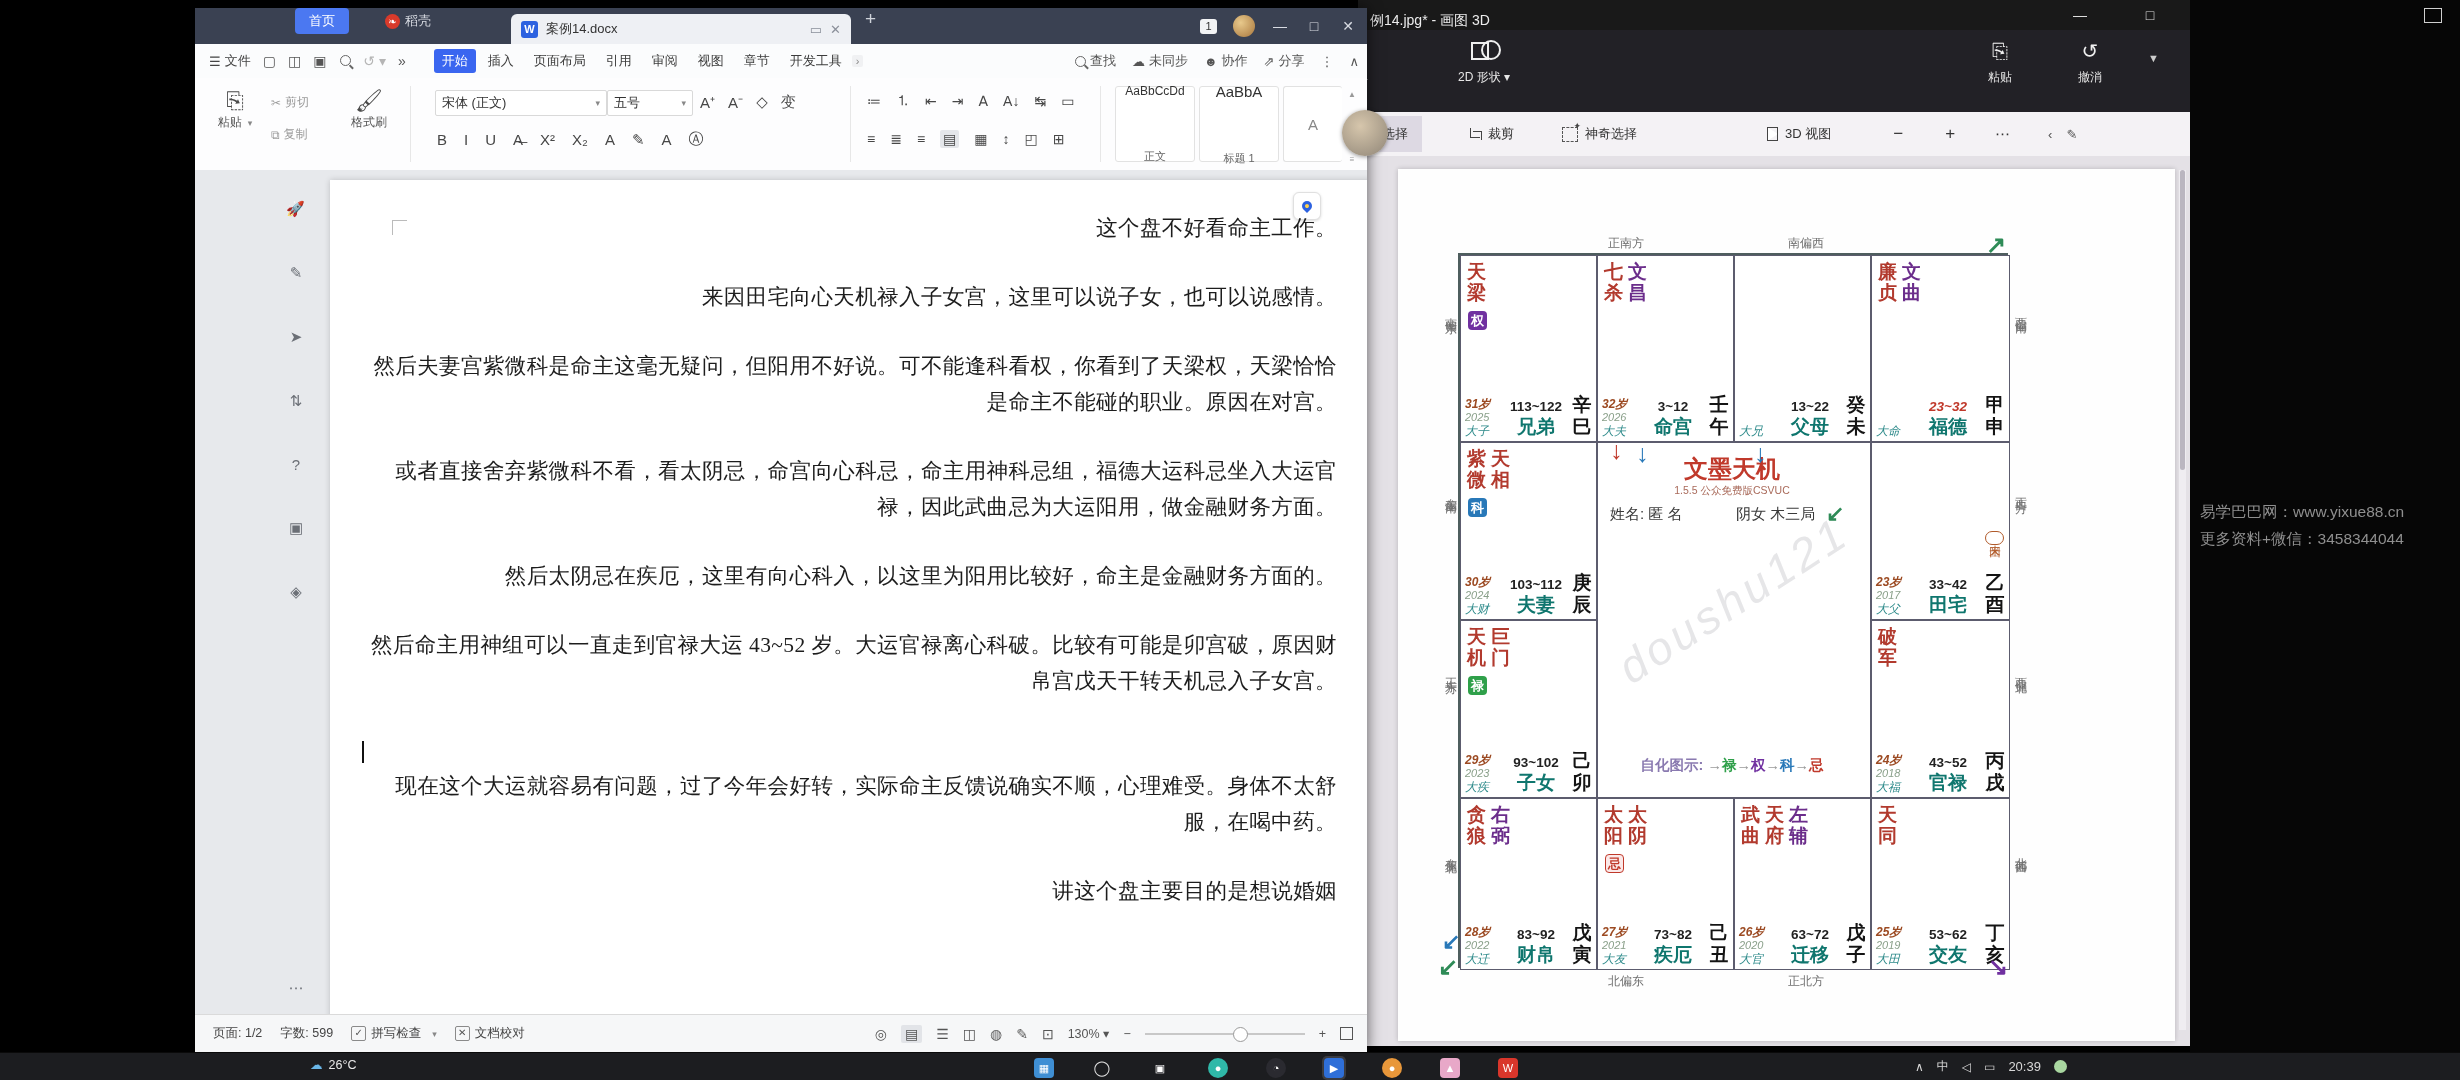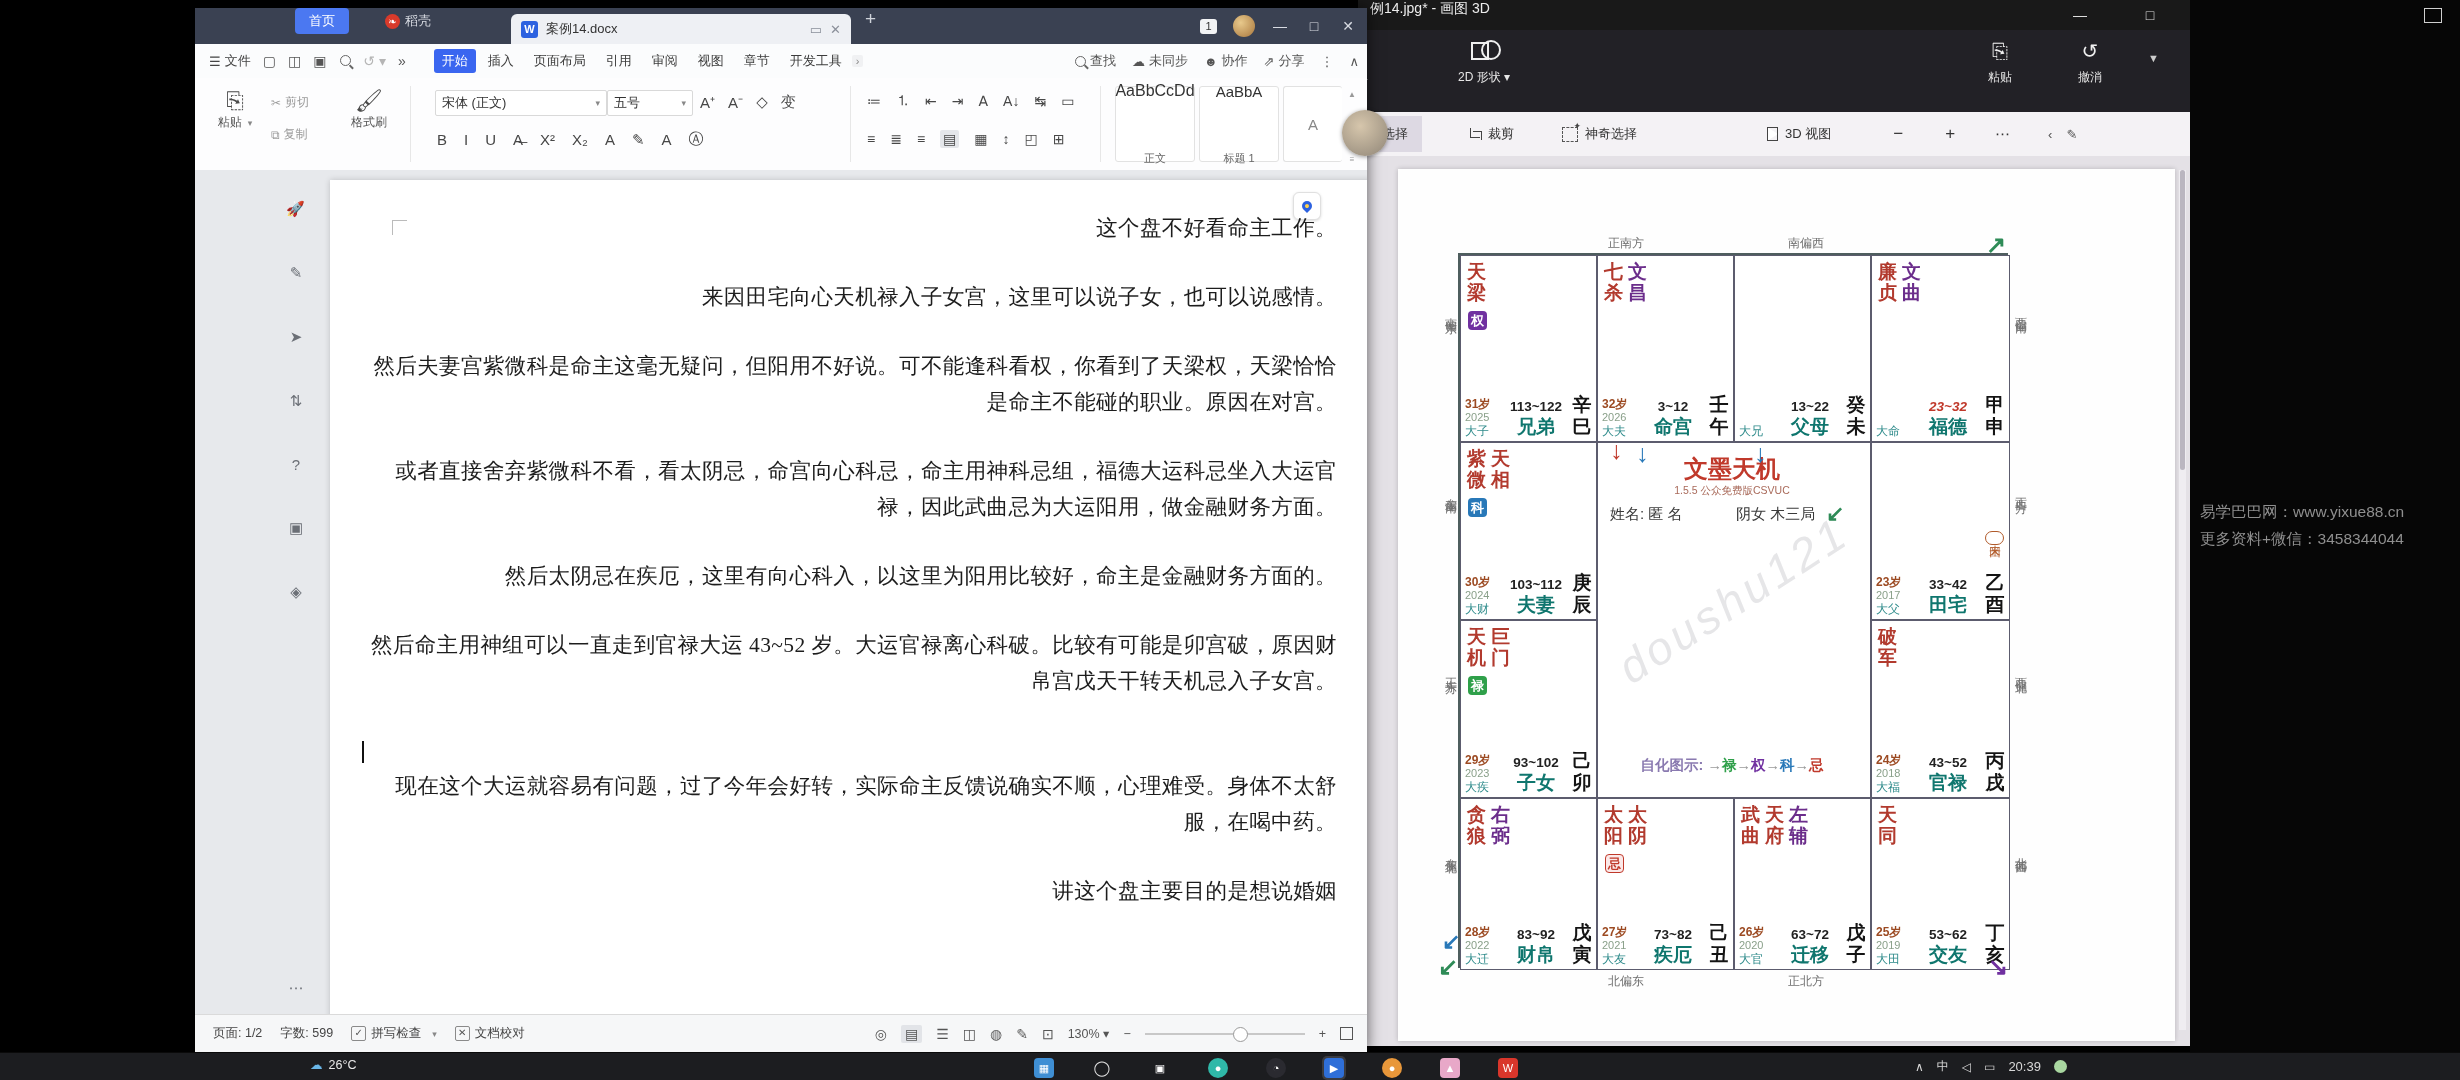--- a/index.html
+++ b/index.html
@@ -44,21 +44,21 @@
   .smallact{position:absolute;display:flex;align-items:center;gap:4px;color:#9a9a9a;}
   .combo{position:absolute;height:24px;border:1px solid #d9d9d9;border-radius:2px;background:#fff;display:flex;align-items:center;
          padding:0 6px;justify-content:space-between;color:#333;font-size:13px;}
   .carr{color:#888;font-size:9px;margin-left:6px;}
   .icorow{position:absolute;display:flex;align-items:center;gap:13px;color:#474747;font-size:15px;}
   .ic{position:relative;}
   .ic.sel{background:#e4e6ea;border-radius:2px;padding:1px 3px;}
   .vsep{position:absolute;width:1px;background:#e7e7e7;top:8px;bottom:8px;}
   .stylebox{position:absolute;top:8px;height:74px;width:78px;border:1px solid #e2e2e2;border-radius:3px;background:#fff;
             display:flex;flex-direction:column;align-items:center;justify-content:center;gap:6px;color:#333;}
-  .stylebox .sample{font-size:16px;}
+  .stylebox .sample{font-size:12px;}
   .stylebox .sample.big{font-size:15px;}
   .stylebox .slabel{font-size:11px;color:#666;margin-top:45px;}
   .stylescroll{position:absolute;top:8px;height:74px;width:14px;display:flex;flex-direction:column;justify-content:space-between;
                align-items:center;color:#999;font-size:8px;padding:4px 0;}
   
   .wps-docarea{position:absolute;left:0;top:162px;width:100%;height:845px;background:#e7e9ec;overflow:hidden;}
   .side-icons{position:absolute;left:88px;top:30px;width:26px;display:flex;flex-direction:column;gap:46px;align-items:center;
               color:#6b6f76;font-size:15px;}
   .side-dots{position:absolute;left:88px;bottom:18px;width:26px;text-align:center;color:#6b6f76;font-size:15px;}
   .page{position:absolute;left:135px;top:10px;right:-6px;bottom:-6px;background:#fff;box-shadow:0 0 6px rgba(0,0,0,.18);}
@@ -79,21 +79,21 @@
   .chkbox{width:13px;height:13px;border:1px solid #8a8a8a;border-radius:2px;font-size:10px;line-height:12px;text-align:center;color:#555;}
   .st-right{position:absolute;right:14px;display:flex;align-items:center;gap:14px;color:#555;}
   .viewic{font-size:14px;}
   .viewic.sel{background:#e2e4e8;border-radius:2px;padding:1px 4px;}
   .slider{width:160px;height:2px;background:#c8c8c8;position:relative;}
   .knob{position:absolute;left:55%;top:-6px;width:13px;height:13px;border-radius:50%;background:#fff;border:1px solid #9a9a9a;}
   .fsic{width:11px;height:11px;border:1.5px solid #555;position:relative;}
   
   .win-p3d{position:absolute;left:1358px;top:0;width:832px;height:1046px;z-index:10;background:#e4e1e6;}
   .p3d-title{position:absolute;left:0;top:0;width:100%;height:30px;background:#191919;color:#ececec;font-size:14px;
-             display:flex;align-items:flex-start;padding-left:12px;box-sizing:border-box;}
+             display:flex;align-items:flex-end;padding-left:12px;box-sizing:border-box;}
   .p3d-title .ctrl{position:absolute;top:0;height:30px;display:flex;align-items:center;justify-content:center;width:44px;color:#ddd;}
   .p3d-ribbon{position:absolute;left:0;top:30px;width:100%;height:82px;background:#222126;color:#e6e6e6;font-size:12px;}
   .p3d-item{position:absolute;top:10px;display:flex;flex-direction:column;align-items:center;gap:7px;}
   .p3d-item .pic{font-size:20px;line-height:22px;color:#f0f0f0;}
   .shape-ic{position:relative;width:26px;height:22px;}
   .shape-ic .sq{position:absolute;left:0;top:2px;width:14px;height:14px;border:2px solid #efefef;}
   .shape-ic .ci{position:absolute;left:10px;top:0;width:16px;height:16px;border:2px solid #efefef;border-radius:50%;}
   .p3d-toolrow{position:absolute;left:0;top:112px;width:100%;height:44px;background:#f4f2f5;border-bottom:1px solid #dcd9df;
                display:flex;align-items:center;font-size:13px;color:#333;}
   .chip-select{margin-left:10px;padding:9px 14px;background:#ddd9e3;}
@@ -120,21 +120,21 @@
   .star.wen{color:#6b2d8b;}
   .zbadge{position:absolute;left:7px;width:19px;height:19px;border-radius:4px;color:#fff;font-size:13px;font-weight:bold;
           display:flex;align-items:center;justify-content:center;font-family:"Liberation Serif",serif;}
   .zbadge.quan{background:#7030a0;}
   .zbadge.ke{background:#2878b8;}
   .zbadge.lu{background:#2fa04a;}
   .zbadge.ji{background:#fbe9e9;border:1.5px solid #c0392b;color:#c0392b;box-sizing:border-box;}
   .laiyin{position:absolute;right:5px;top:88px;border:1px solid #b05a2a;border-radius:8px;color:#b05a2a;font-size:11.5px;
           padding:4px 2px;line-height:13px;writing-mode:vertical-rl;text-orientation:upright;letter-spacing:2px;}
   .cfoot{position:absolute;left:4px;right:3px;bottom:3px;height:52px;display:flex;align-items:flex-end;}
-  .cf-l{width:36px;font-size:11px;line-height:13.5px;}
+  .cf-l{width:36px;font-size:11px;line-height:13.5px;font-style:italic;}
   .cf-age{color:#9c4a22;font-weight:bold;font-size:12px;}
   .cf-year{color:#8aa08a;}
   .cf-da{color:#2e8b8b;font-size:12px;}
   .cf-m{flex:1;text-align:center;}
   .cf-range{font-size:13.5px;font-weight:bold;color:#222;}
   .cf-range.hot{color:#c0392b;font-style:italic;}
   .cf-palace{font-size:19px;font-weight:bold;color:#0f766e;font-family:"Liberation Serif",serif;line-height:22px;margin-top:2px;}
   .cf-r{width:22px;display:flex;flex-direction:column;font-size:19px;font-weight:bold;color:#141414;line-height:22px;
         font-family:"Liberation Serif",serif;text-align:center;}
   .zw-title{position:absolute;left:137px;width:274px;top:200px;text-align:center;font-size:24px;font-weight:bold;color:#c0392b;

